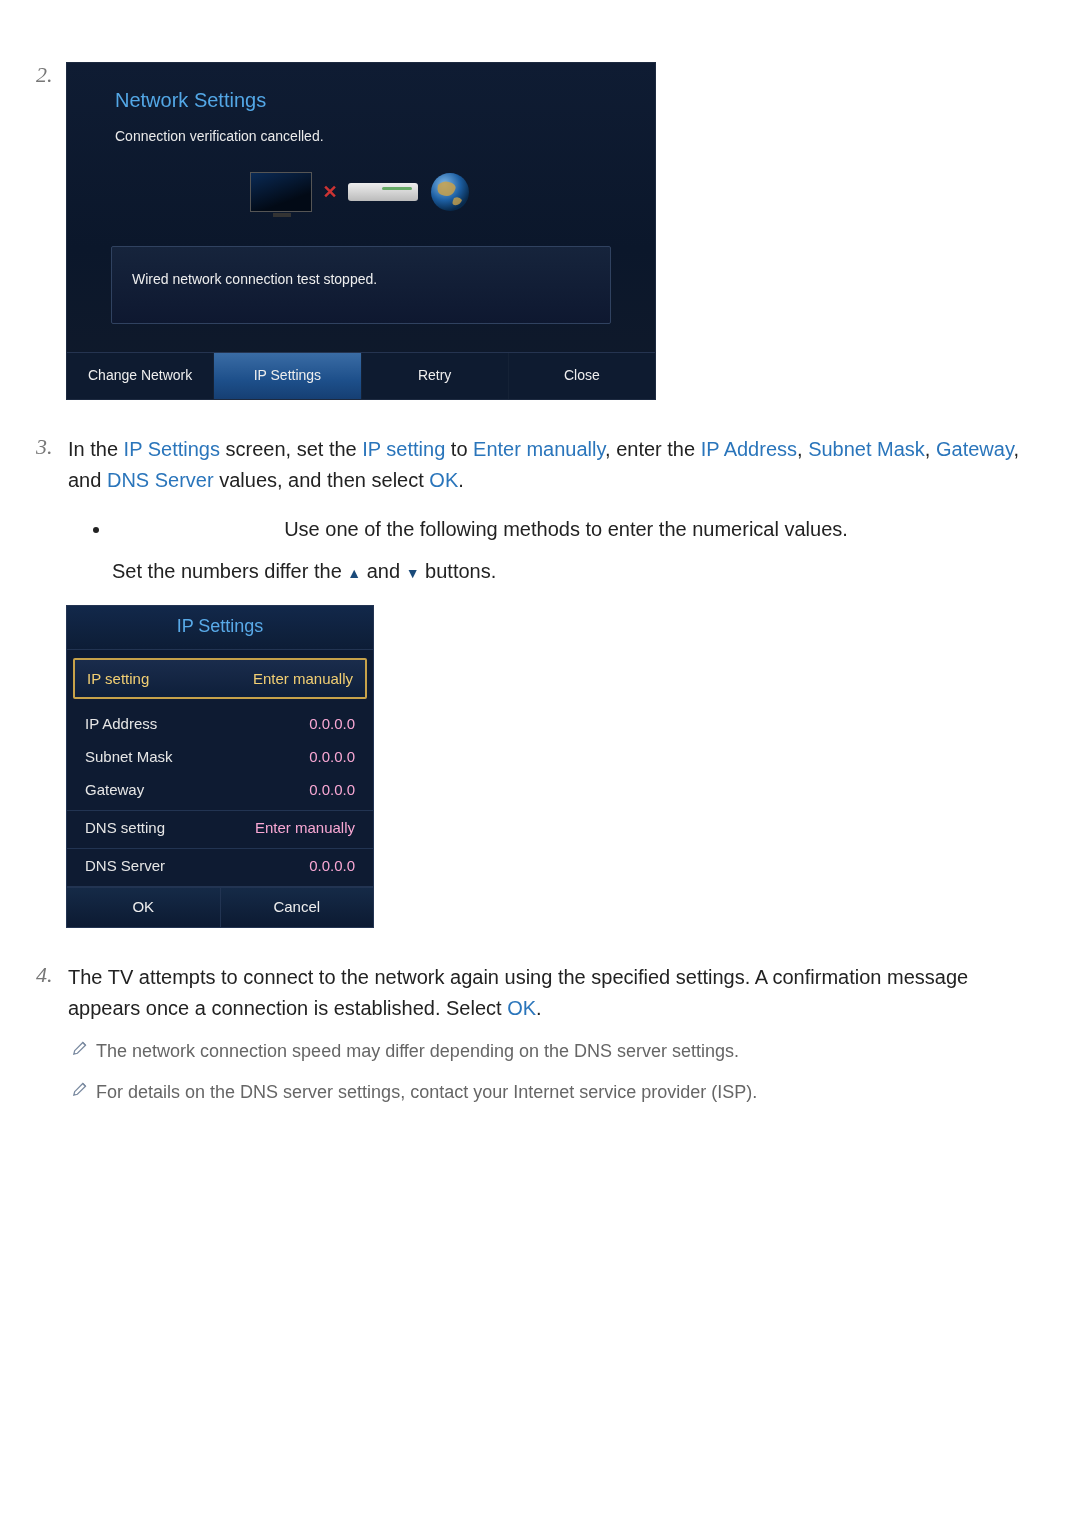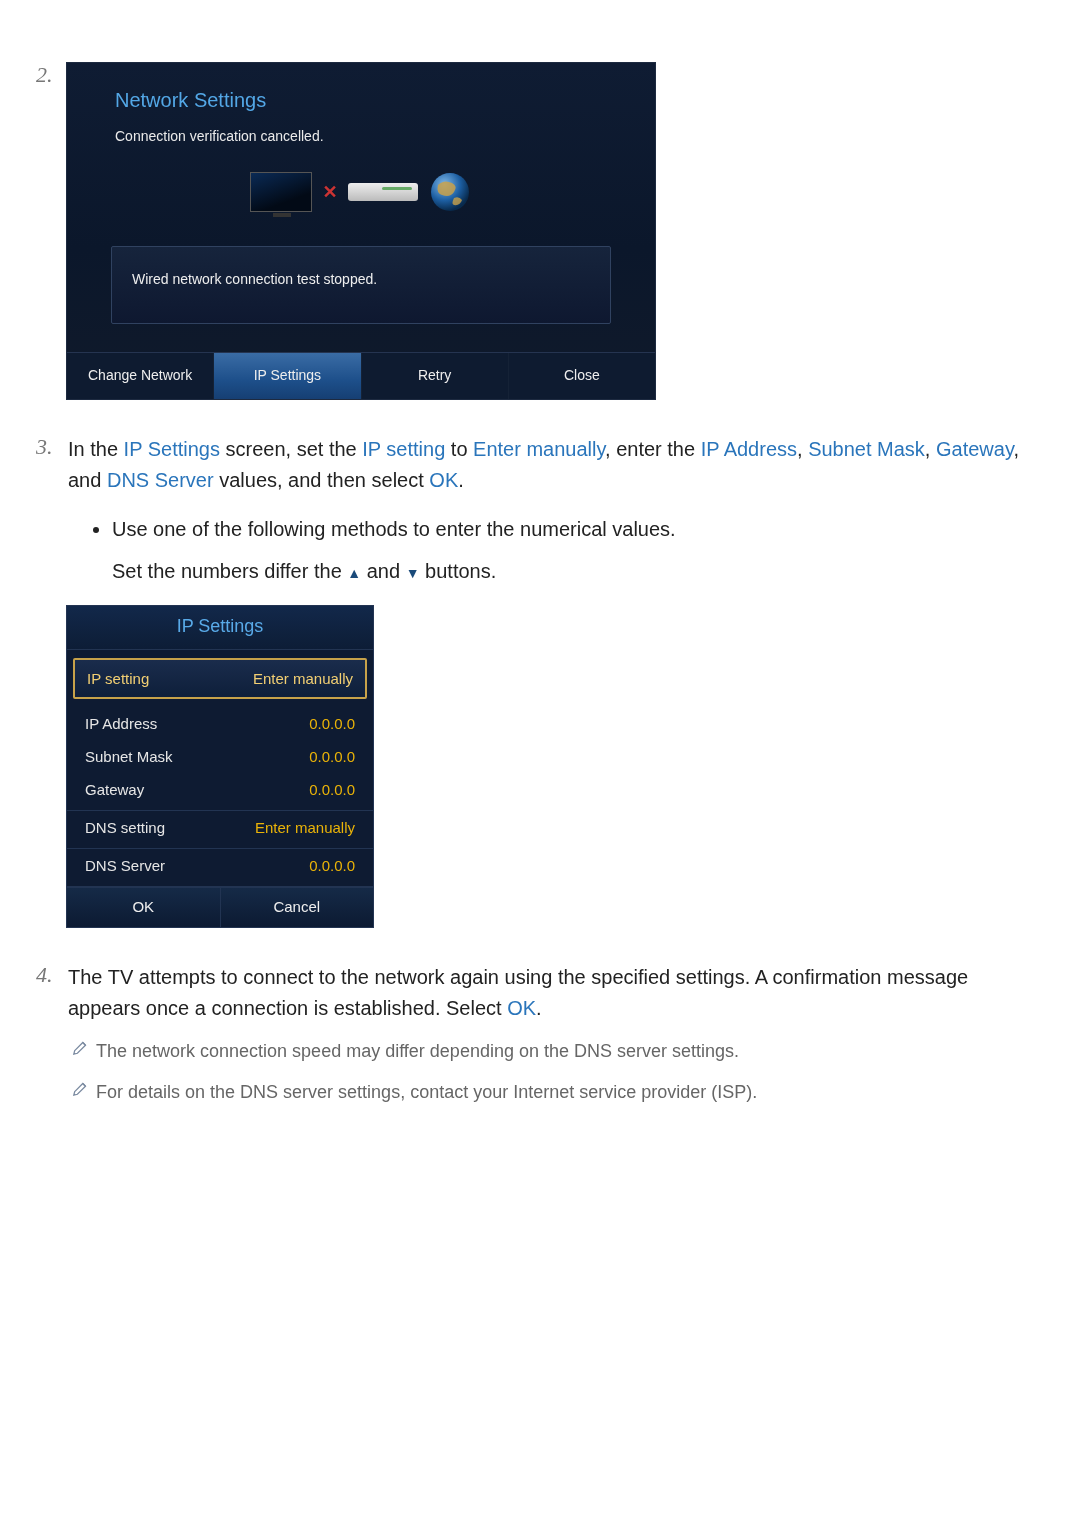--- a/index.html
+++ b/index.html
@@ -32,20 +32,21 @@
   .body-text {
     font-size:20px;
     line-height:1.55;
     color:#222;
   }
   .link { color:#2a75bb; }
   .bullet-list {
     list-style:disc;
     margin-left:44px;
     margin-top:18px;
+    text-align:center;
   }
   .bullet-list li { font-size:20px; line-height:1.55; margin-bottom:8px; }
   .sub-lines { margin-left:44px; margin-top:10px; font-size:20px; line-height:1.6;}
   .tri-up, .tri-down { display:inline-block; font-size:14px; vertical-align:middle; color:#1a4a7a; }
   .note-row {
     display:flex;
     align-items:flex-start;
     margin-top:14px;
     margin-left:4px;
   }
@@ -145,21 +146,21 @@
   .ip-row.group-end { border-bottom:1px solid #223452; padding-bottom:12px; }
   .ip-row.selected {
     margin:8px 6px;
     padding:10px 12px;
     border:2px solid #c7a24a;
     background:linear-gradient(#1a2c4c,#0e1f3a);
     border-radius:2px;
   }
   .ip-row.selected .k, .ip-row.selected .v { color:#f2cf73; }
   .k { color:#e6e6e6; }
-  .v { color:#eab308; }
+  .v { color:#f9a8d4; }
   .ip-btn-row {
     display:flex;
     border-top:1px solid #223452;
   }
   .ip-btn-row > div {
     flex:1;
     text-align:center;
     padding:10px 0 12px;
     font-size:15px;
     color:#eee;

